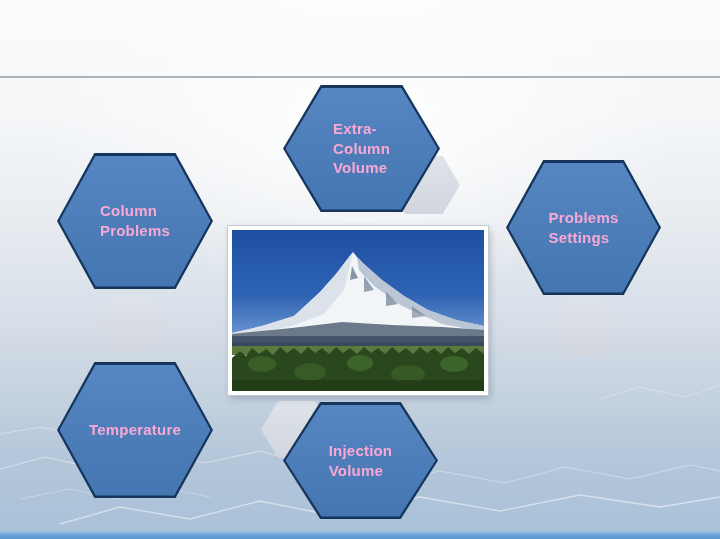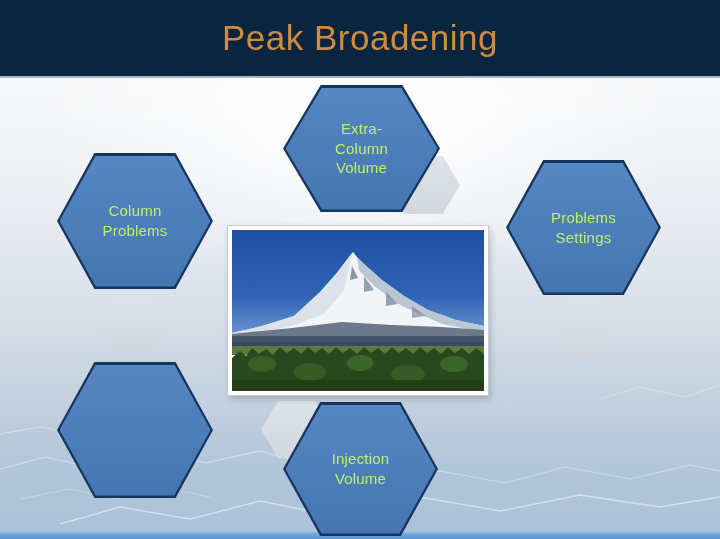--- a/index.html
+++ b/index.html
@@ -19,22 +19,22 @@
     color:#cf8c3e;font-size:35px;letter-spacing:.5px;font-weight:400;
   }
   
   .hex,.hex-in,.ghex{
     clip-path:polygon(0% 50%,24% 0%,76% 0%,100% 50%,76% 100%,24% 100%);
   }
   .hex{position:absolute;background:#16355c;z-index:4;}
   .hex-in{position:absolute;inset:2.5px;background:linear-gradient(180deg,#5787c2 0%,#4c7db8 55%,#4476b1 100%);}
   .hex-label{
     position:absolute;inset:4%;display:flex;align-items:center;justify-content:center;
-    text-align:center;white-space:pre-line;color:#bef264;
-    font-size:15px;line-height:1.32;font-weight:400;letter-spacing:.2px;
+    white-space:pre-line;color:#f9a8d4;
+    font-size:15px;line-height:1.32;font-weight:700;letter-spacing:.2px;
   }
   .ghex{position:absolute;background:linear-gradient(180deg,#dee2e9 0%,#d2d7df 100%);z-index:2;}
   
   .photo{
     position:absolute;left:228px;top:226px;width:260px;height:169px;
     background:#ffffff;padding:4px;box-sizing:border-box;z-index:3;
     box-shadow:0 0 0 1px #c4cad1, 2px 3px 7px rgba(50,65,90,.30);
   }
   .photo svg{display:block;width:100%;height:100%;}
   
@@ -54,23 +54,20 @@
     <polyline points="0,130 45,118 90,128 150,110 205,124 260,112 310,126 355,118" fill="none" stroke="#ffffff" stroke-width="1.2" opacity="0.45"></polyline>
     <polyline points="60,185 120,168 190,180 260,162 330,176 420,158 500,172 580,156 660,168 720,158" fill="none" stroke="#ffffff" stroke-width="1.3" opacity="0.5"></polyline>
     <polyline points="380,145 440,132 505,144 565,128 630,140 690,126 720,132" fill="none" stroke="#e8f2fb" stroke-width="1" opacity="0.5"></polyline>
     <polyline points="0,95 40,88 85,96 130,84" fill="none" stroke="#ffffff" stroke-width="1" opacity="0.35"></polyline>
     <polyline points="600,60 640,48 685,58 720,46" fill="none" stroke="#ffffff" stroke-width="1" opacity="0.3"></polyline>
     <polyline points="20,160 70,150 115,160 160,148 210,158" fill="none" stroke="#d8e8f6" stroke-width="1" opacity="0.5"></polyline>
   </svg>
 
   <div class="bottom-bar"></div>
 
-  <div class="header">
-    <div class="title">Peak Broadening</div>
-  </div>
   <div class="header-divider"></div>
 
   <div class="ghex" style="left:388px;top:156px;width:72px;height:58px;"></div>
   <div class="ghex" style="left:97px;top:295px;width:70px;height:58px;"></div>
   <div class="ghex" style="left:552px;top:299px;width:66px;height:56px;"></div>
   <div class="ghex" style="left:261px;top:401px;width:71px;height:57px;"></div>
 
   <div class="photo">
     <svg viewBox="0 0 252 161" preserveAspectRatio="none">
       <defs>
@@ -125,22 +122,23 @@
   </div>
 
   <div class="hex" style="left:506px;top:160px;width:155px;height:135px;">
     <div class="hex-in"></div>
     <div class="hex-label">Problems
 Settings</div>
   </div>
 
   <div class="hex" style="left:57px;top:362px;width:156px;height:136px;">
     <div class="hex-in"></div>
+    <div class="hex-label">Temperature</div>
   </div>
 
-  <div class="hex" style="left:283px;top:402px;width:155px;height:134px;">
+  <div class="hex" style="left:283px;top:402px;width:155px;height:117px;">
     <div class="hex-in"></div>
     <div class="hex-label">Injection
 Volume</div>
   </div>
 
 
 </div>
 
 </body></html>

